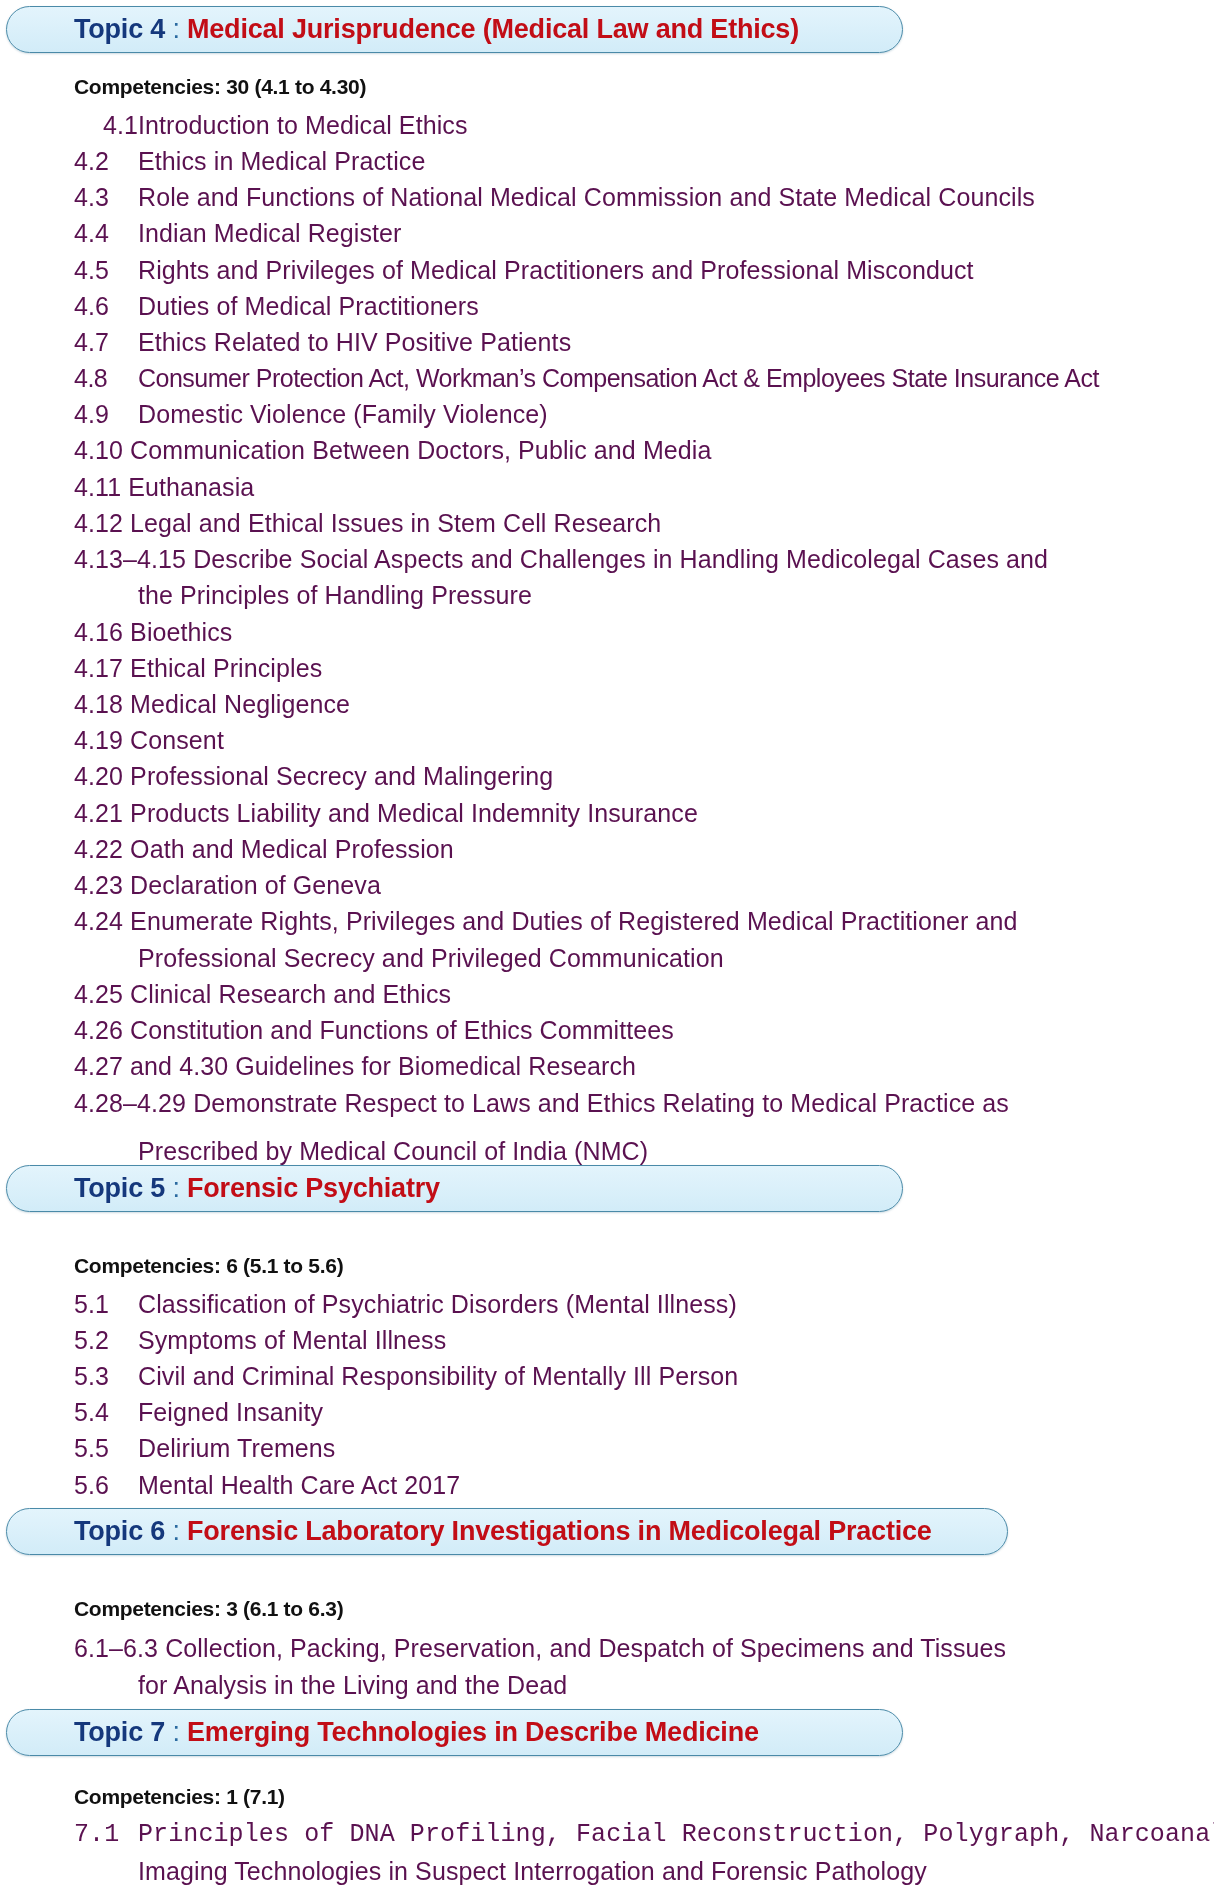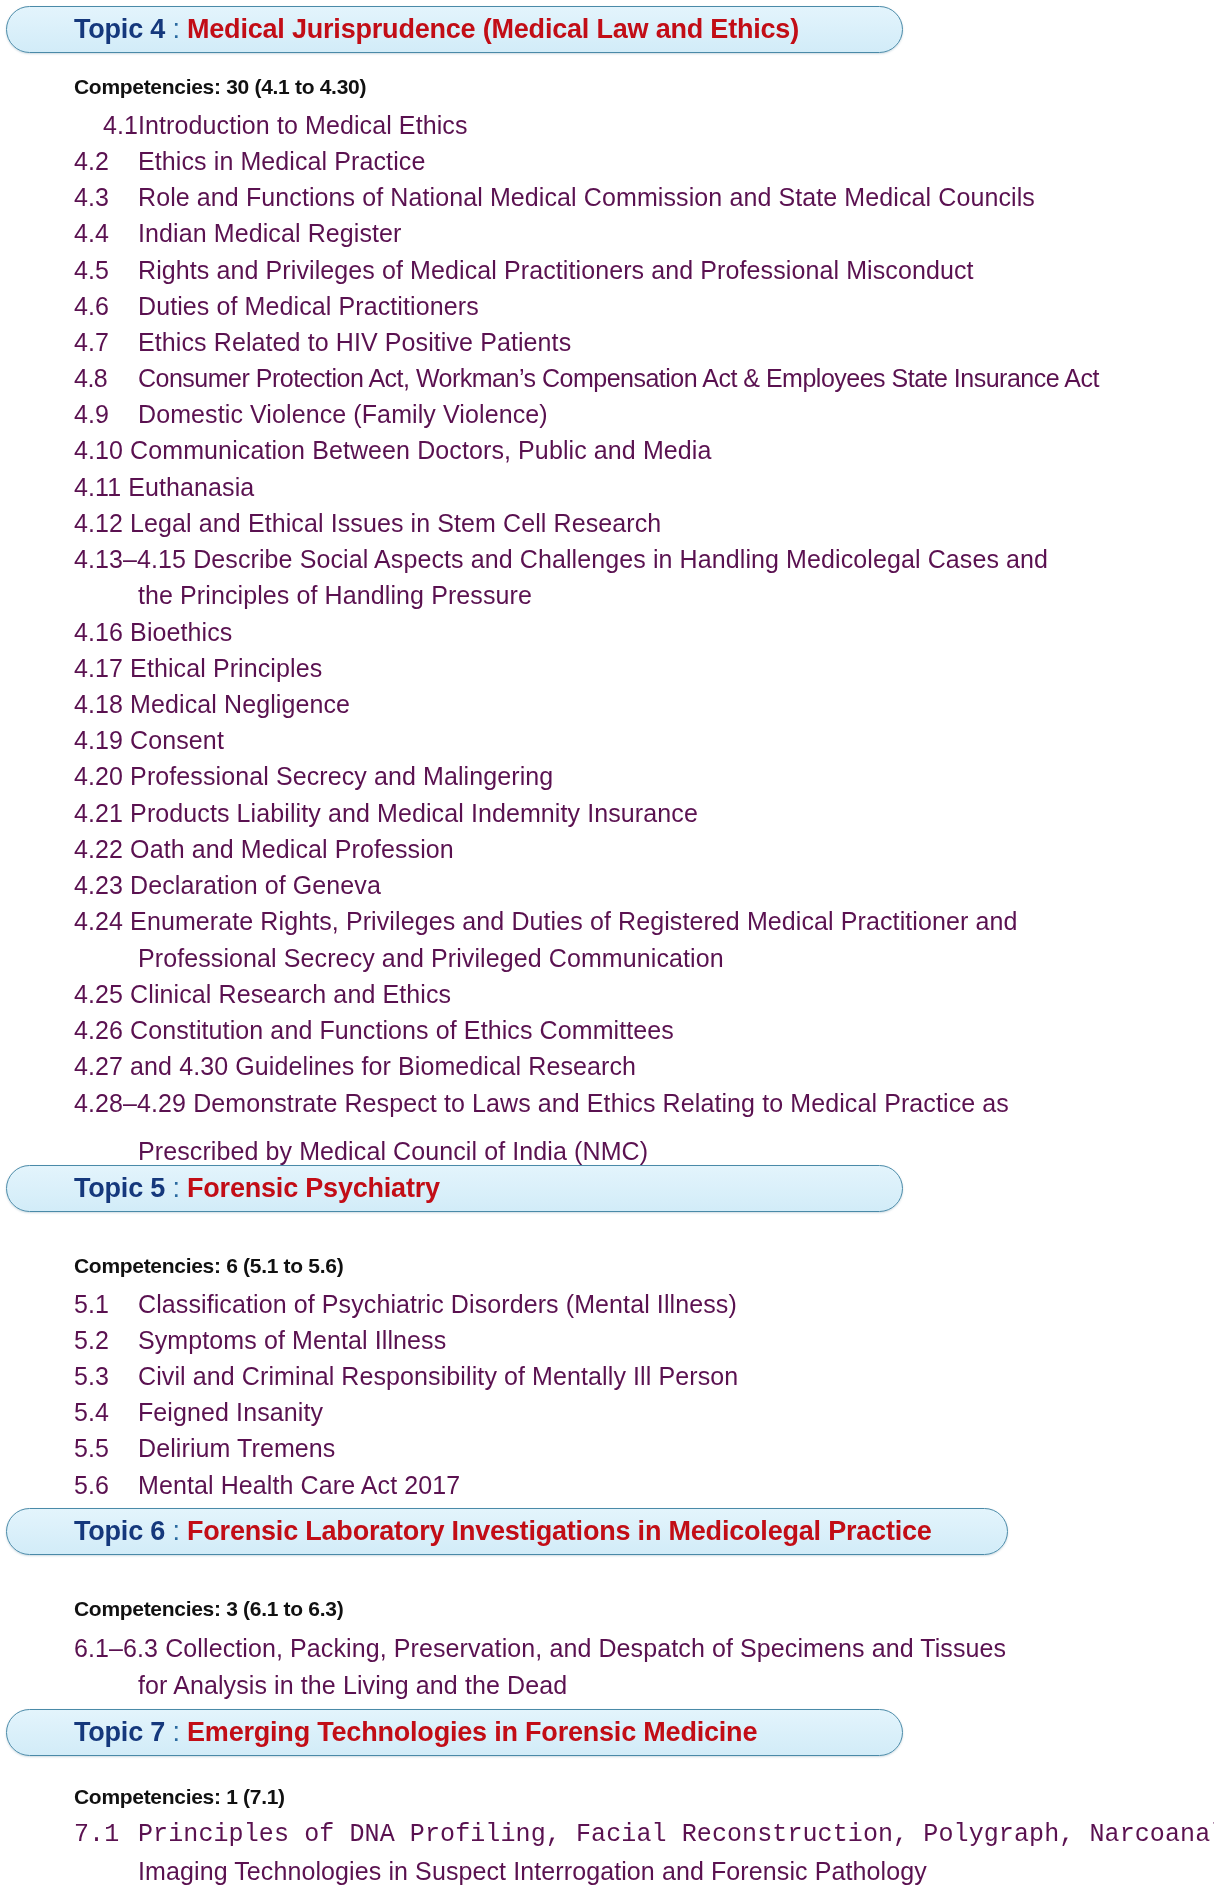--- a/index.html
+++ b/index.html
@@ -85,19 +85,19 @@
     </div>
   </div>
   <div class="comp" style="top:1597px;">Competencies: 3 (6.1 to 6.3)</div>
   <div class="item" style="top:1633px;"><span>6.1–6.3</span> <span>Collection, Packing, Preservation, and Despatch of Specimens and Tissues</span></div>
   <div class="cont" style="top:1670px;">for Analysis in the Living and the Dead</div>
 </section>
 
 <section>
   <div class="pill" style="top:1709px; width:897px;">
     <div class="pill-text">
-      <span class="topic-label">Topic 7</span><span class="topic-sep"> : </span><span class="topic-title">Emerging Technologies in Forensic Medicine</span>
+      <span class="topic-label">Topic 7</span><span class="topic-sep"> : </span><span class="topic-title">Emerging Technologies in Describe Medicine</span>
     </div>
   </div>
   <div class="comp" style="top:1785px;">Competencies: 1 (7.1)</div>
   <div class="item" style="top:1820px;font-family:Liberation Mono, monospace;"><span class="numw">7.1</span><span>Principles of DNA Profiling, Facial Reconstruction, Polygraph, Narcoanalysis, and</span></div>
   <div class="cont" style="top:1856px;text-align:right;">Imaging Technologies in Suspect Interrogation and Forensic Pathology</div>
 </section>
 
 </body></html>

